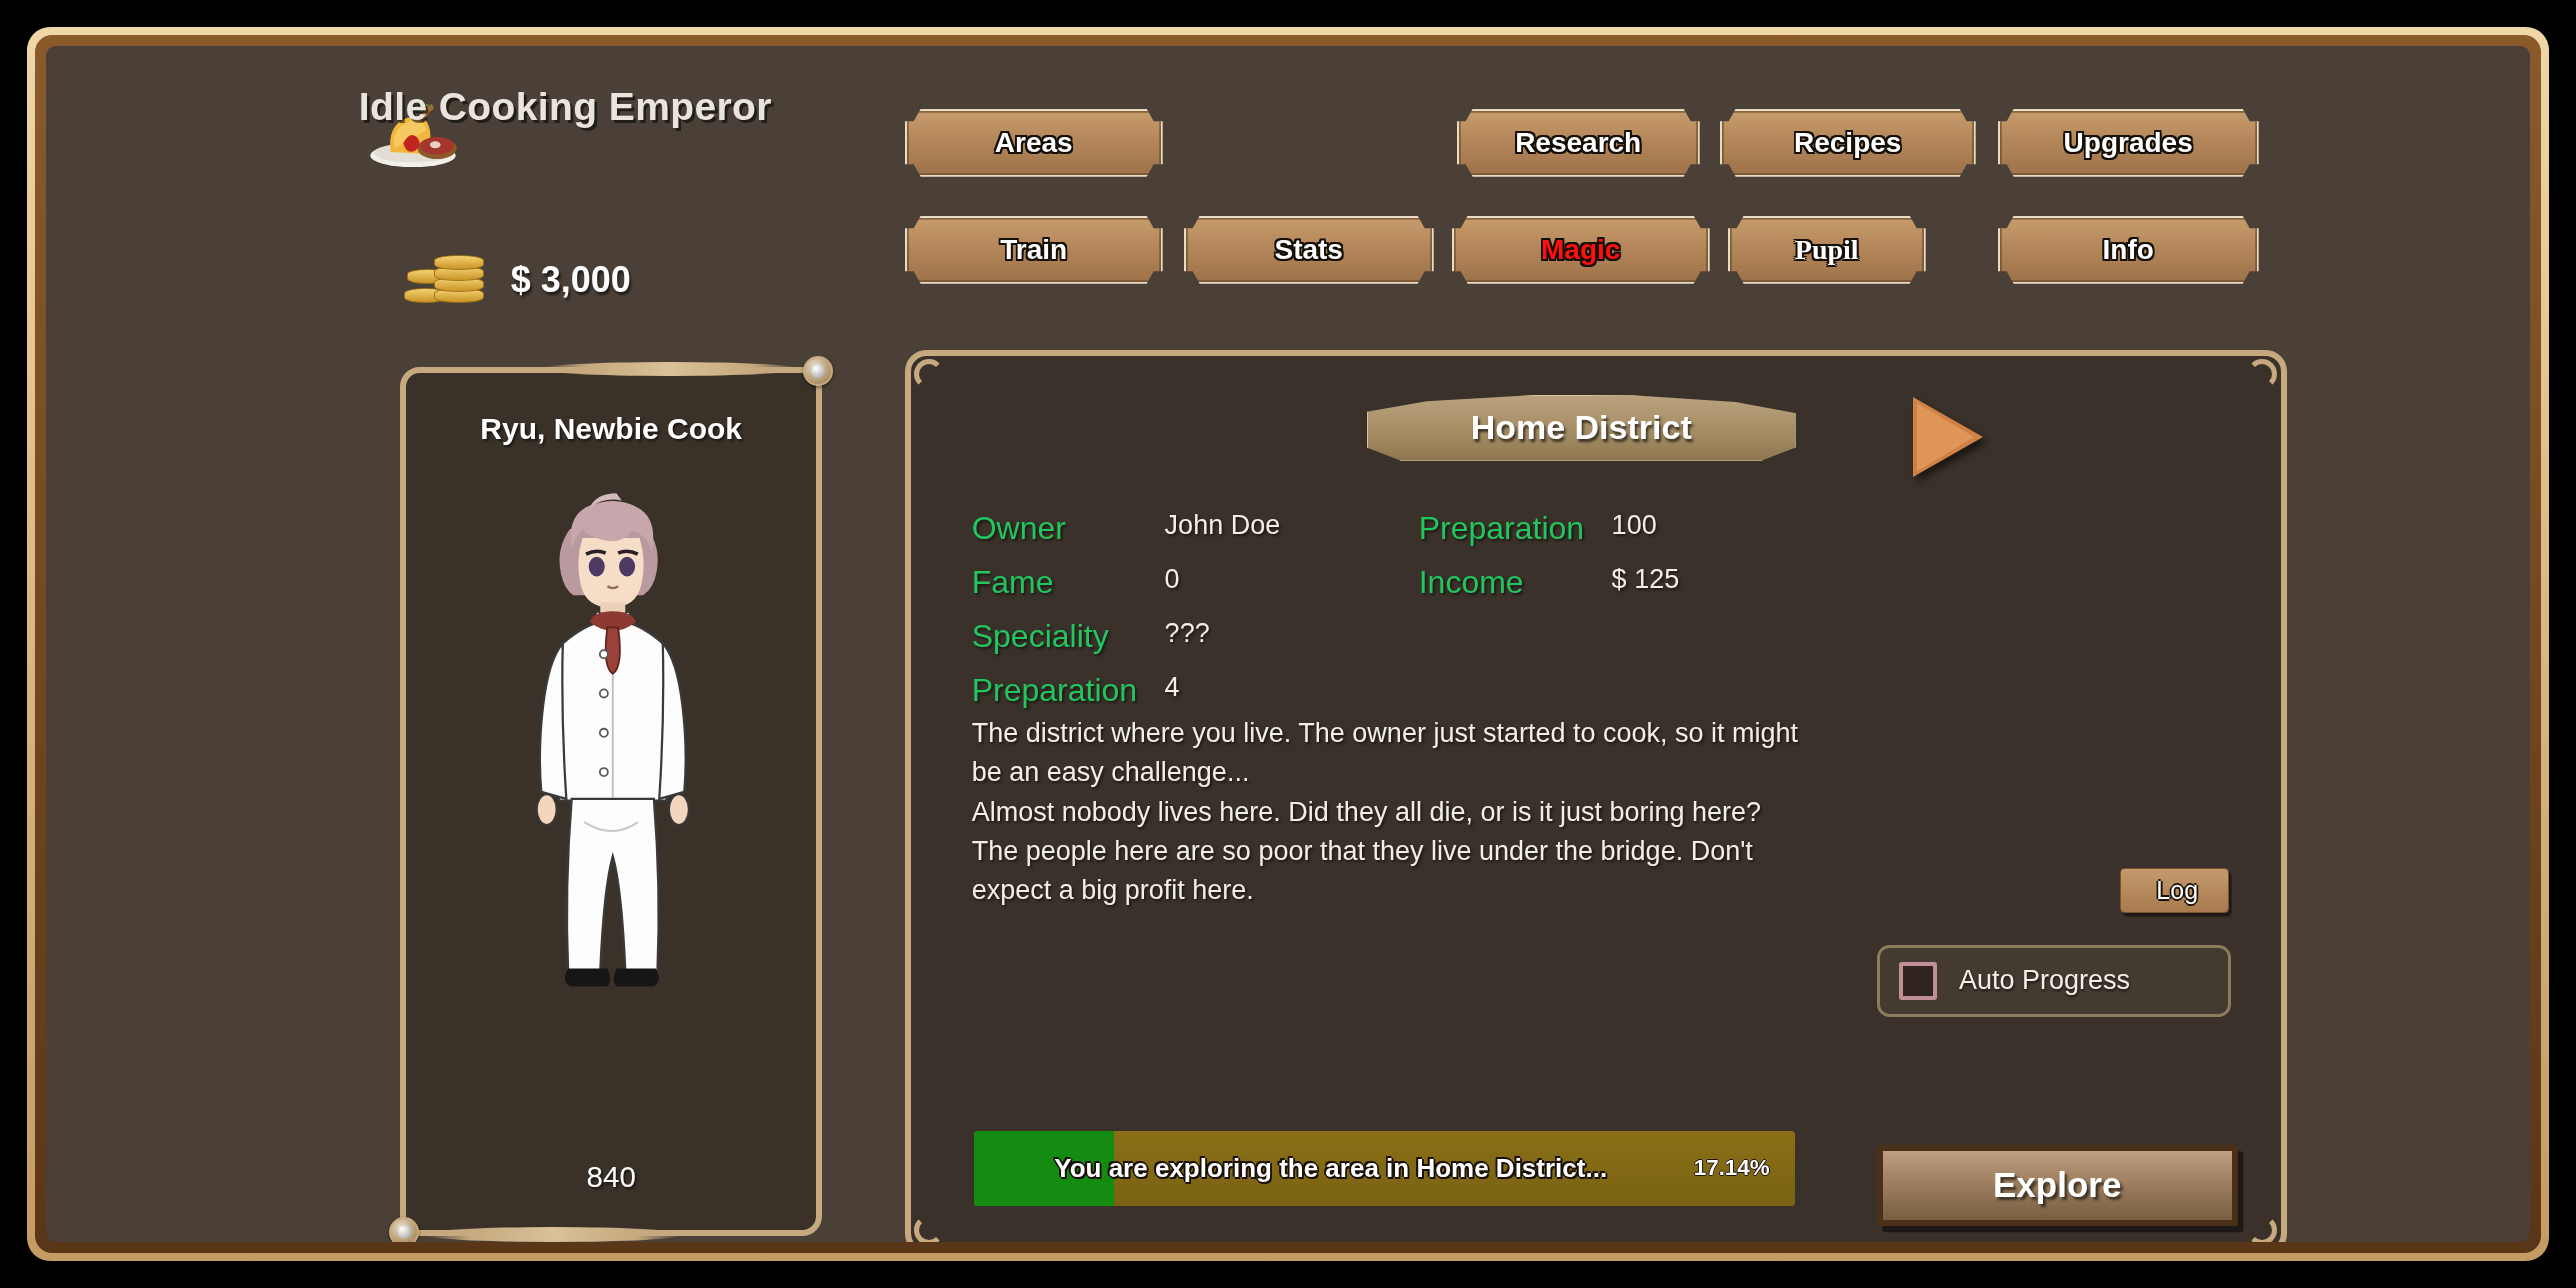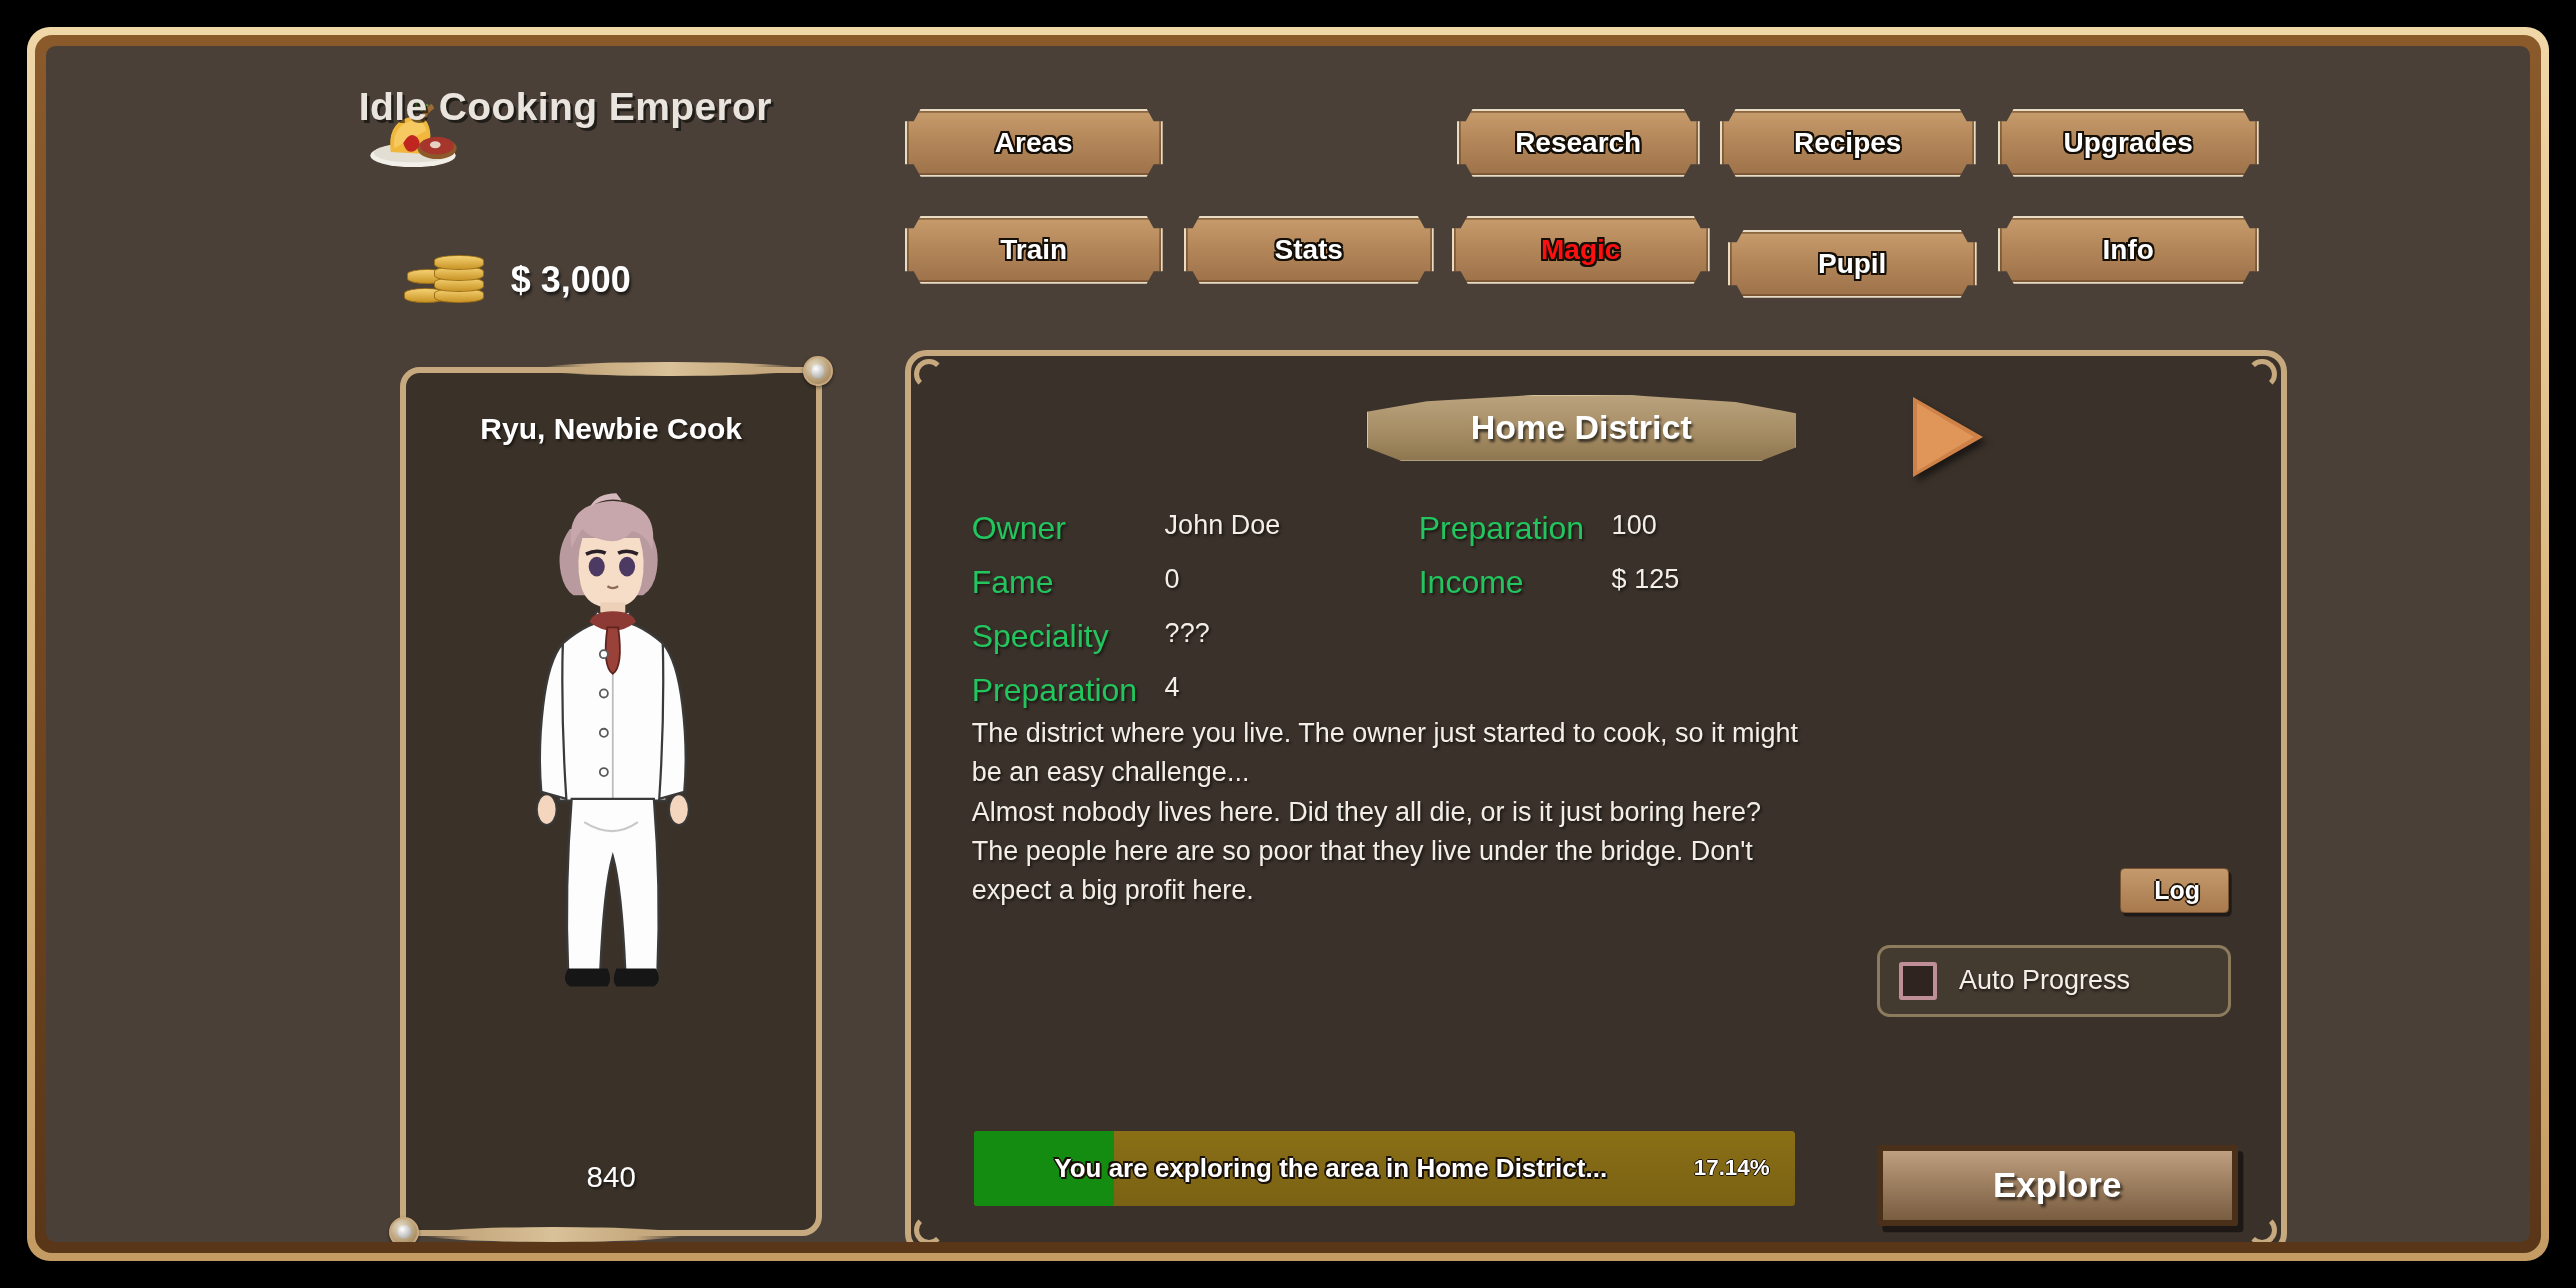--- a/index.html
+++ b/index.html
@@ -273,21 +273,21 @@
 
   .log-btn {
     position: absolute; left: 1209px; top: 512px; width: 109px; height: 45px;
     background: linear-gradient(180deg,#c49a6d 0%, #a87a4d 100%);
     border: 1.8px solid #7a5430; border-radius: 4.5px;
     display: flex; align-items: center; justify-content: center;
     box-shadow: 2.7px 3.6px 0 rgba(0,0,0,.45);
     cursor: pointer;
   }
   .log-btn span {
-    font-size: 25px; font-weight: bold; color: #fff;
+    font-size: 25px; font-weight: normal; color: #fff;
     text-shadow: -1.8px 0 #1a1208, 1.8px 0 #1a1208, 0 -1.8px #1a1208, 0 1.8px #1a1208;
     padding-left: 6px;
   }
 
   .auto-progress {
     position: absolute; left: 966px; top: 589px; width: 354px; height: 72px;
     border: 3.6px solid #8c7c5d; border-radius: 12.5px;
     background: #433a30;
     display: flex; align-items: center; gap: 21.5px; padding-left: 19.7px;
     cursor: pointer;
@@ -402,21 +402,21 @@
               </div>
               <div class="plaque" style="left: 859px; top: 170px; width: 258px;">
                 <span style="color: rgb(255, 255, 255);">Train</span>
               </div>
               <div class="plaque" style="left: 1138px; top: 170px; width: 250px;">
                 <span style="color: rgb(255, 255, 255);">Stats</span>
               </div>
               <div class="plaque magic" style="left: 1406px; top: 170px; width: 258px;">
                 <span style="color: rgb(255, 16, 16);">Magic</span>
               </div>
-              <div class="plaque" style="left: 1682px; top: 184px; width: 249px;">
+              <div class="plaque" style="left: 1682px; top: 170px; width: 198px; font-family: Liberation Serif, serif;">
                 <span style="color: rgb(255, 255, 255);">Pupil</span>
               </div>
               <div class="plaque" style="left: 1952px; top: 170px; width: 261px;">
                 <span style="color: rgb(255, 255, 255);">Info</span>
               </div>
             </div>
     </div>
 
     <div class="char-panel">
       <div class="char-frame"></div>

